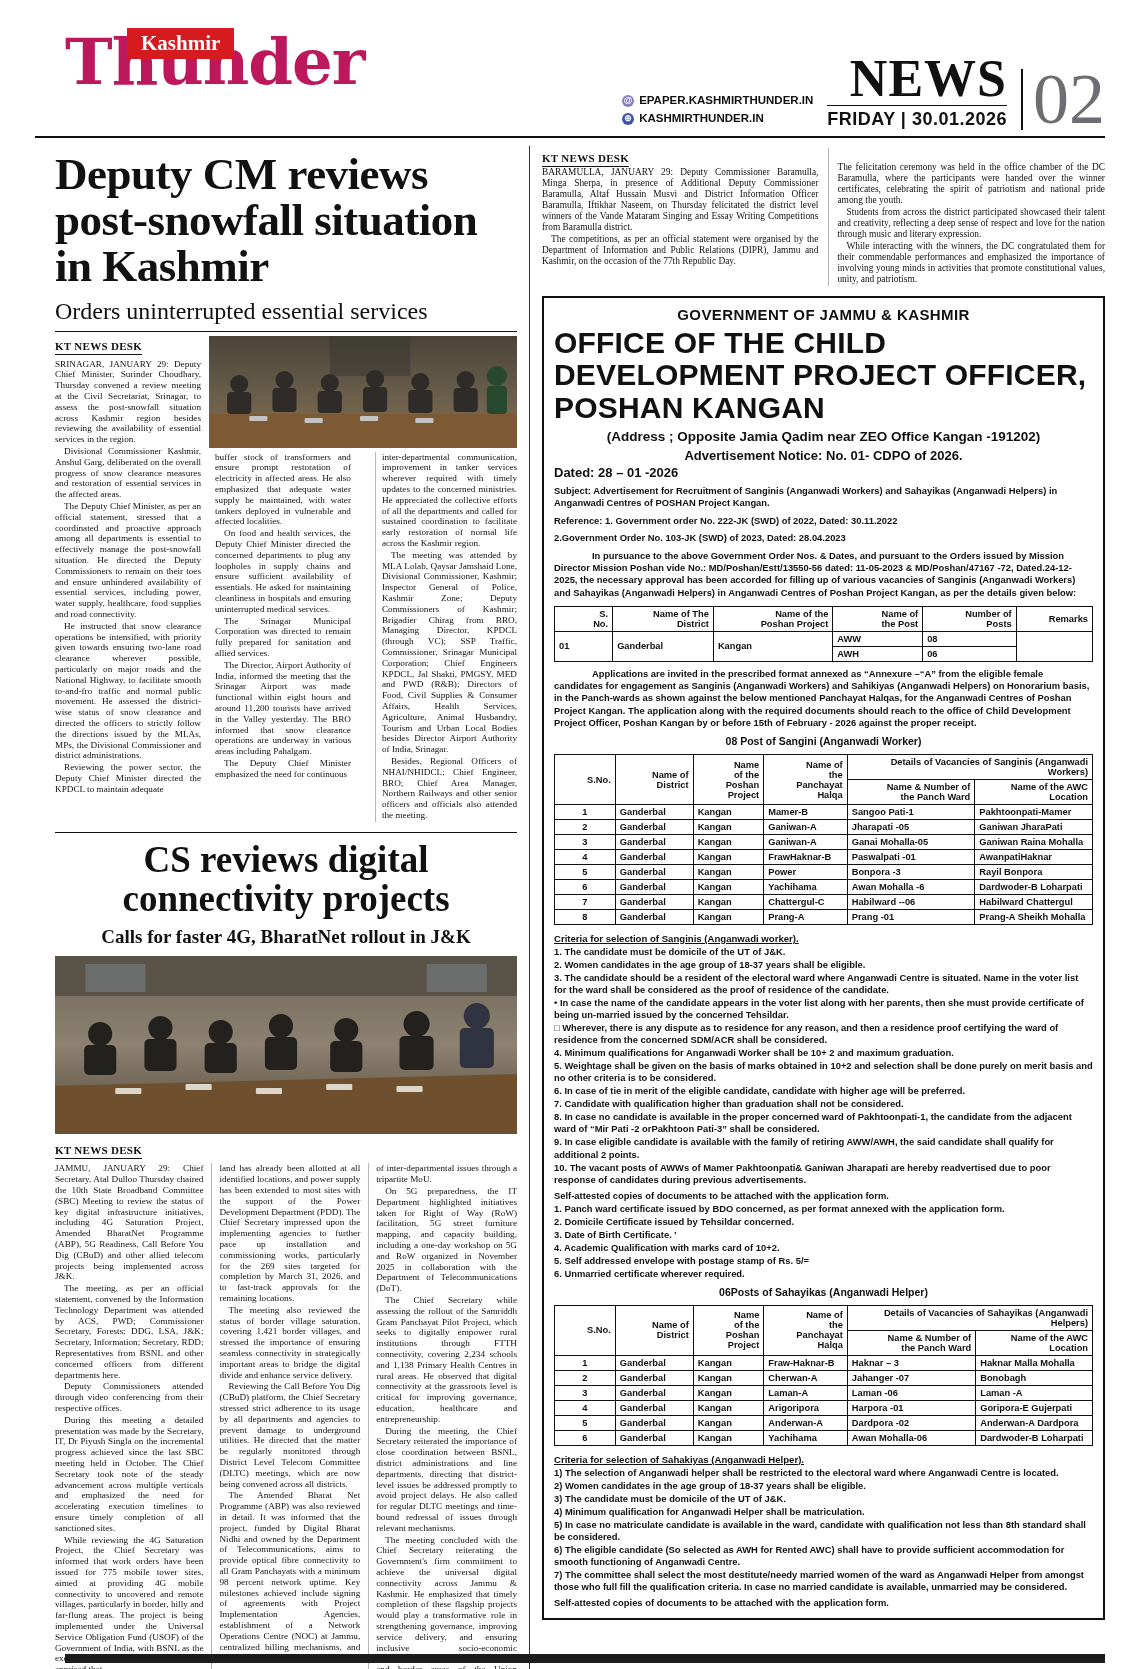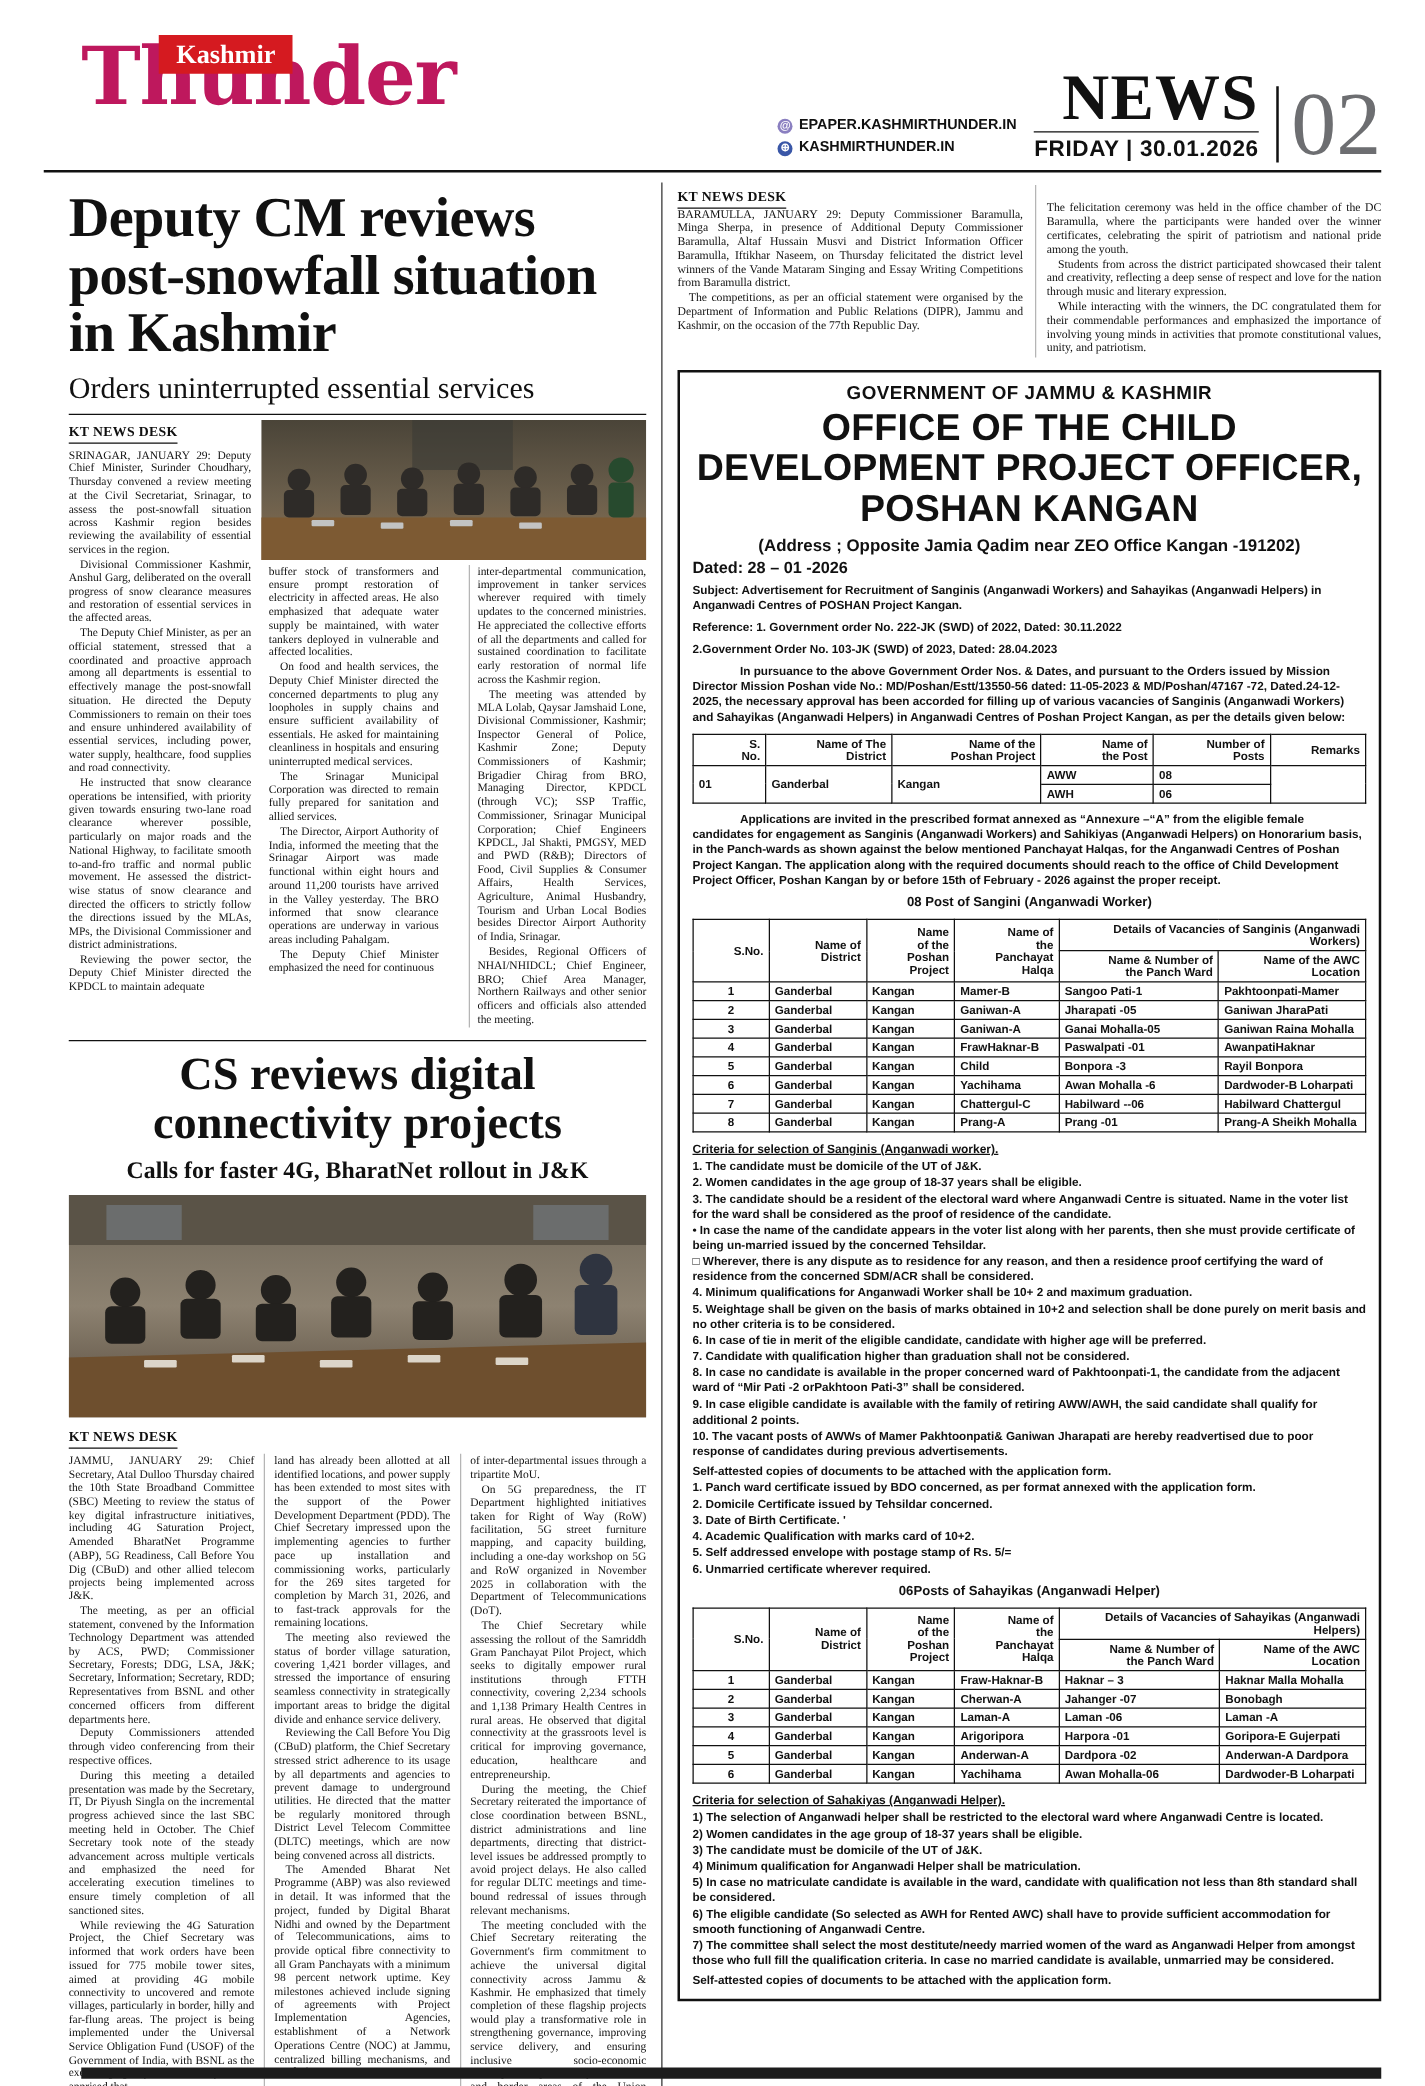--- a/index.html
+++ b/index.html
@@ -66,21 +66,21 @@
   
   .dc-headline { text-align:center; font-size:28px; font-weight:700; line-height:1.1; margin-top:4px; }
   .dc-body { display:flex; gap:10px; margin-top:2px; }
   .dc-body .col { width:50%; }
   .dc-body .col + .col { border-left:1px solid #b5b5b5; padding-left:8px; padding-top:14px; }
   .dc-body p { font-size:9.4px; line-height:11px; }
 
   
   .notice { border:2.5px solid #111; margin-top:10px; padding:8px 10px 10px 10px; font-family:"Liberation Sans", sans-serif; font-weight:700; color:#111; }
   .n-govt { text-align:center; font-size:15px; letter-spacing:0.4px; }
-  .n-office { text-align:center; font-size:30px; font-weight:900; line-height:1.08; letter-spacing:0.2px; margin-top:4px; }
+  .n-office { text-align:left; font-size:30px; font-weight:900; line-height:1.08; letter-spacing:0.2px; margin-top:4px; }
   .n-address { text-align:center; font-size:13.5px; margin-top:5px; }
   .n-advt { text-align:center; font-size:13px; margin-top:4px; }
   .n-dated { text-align:left; font-size:13px; margin-top:2px; }
   .n-block { font-size:9.4px; line-height:1.3; margin-top:5px; }
   .n-pursuance { font-size:9.4px; line-height:1.3; margin-top:6px; text-indent:38px; }
   .n-apps { font-size:9.4px; line-height:1.3; margin-top:6px; text-indent:38px; }
 
   table.n-table { width:100%; border-collapse:collapse; margin-top:7px; }
   table.n-table th, table.n-table td { border:1px solid #111; font-size:9.3px; padding:2px 4px; font-weight:700; }
   table.n-table th { text-align:right;padding-left:32px; }
@@ -289,20 +289,21 @@
               <p>Students from across the district participated showcased their talent and creativity, reflecting a deep sense of respect and love for the nation through music and literary expression.</p>
               <p>While interacting with the winners, the DC congratulated them for their commendable performances and emphasized the importance of involving young minds in activities that promote constitutional values, unity, and patriotism.</p>
             </div>
         </div>
       </article>
 
       <div class="notice">
         <div class="n-govt" data-bind="notice.govt">GOVERNMENT OF JAMMU &amp; KASHMIR</div>
         <div class="n-office" data-bind="notice.office">OFFICE OF THE CHILD DEVELOPMENT PROJECT OFFICER, POSHAN KANGAN</div>
         <div class="n-address" data-bind="notice.address">(Address ; Opposite Jamia Qadim near ZEO Office Kangan -191202)</div>
+        <div class="n-advt" data-bind="notice.advt">Advertisement Notice: No.  01- CDPO of 2026.</div>
         <div class="n-dated" data-bind="notice.dated">Dated:  28 – 01 -2026</div>
         <div class="n-block" data-bind="notice.subject">Subject: Advertisement for Recruitment of Sanginis (Anganwadi Workers) and Sahayikas (Anganwadi Helpers) in Anganwadi Centres of POSHAN Project Kangan.</div>
         <div class="n-block" data-bind="notice.ref1">Reference: 1. Government order No. 222-JK (SWD) of 2022, Dated: 30.11.2022</div>
         <div class="n-block" data-bind="notice.ref2">2.Government Order No. 103-JK (SWD) of 2023, Dated: 28.04.2023</div>
         <div class="n-pursuance" data-bind="notice.pursuance">In pursuance to the above Government Order Nos. &amp; Dates, and pursuant to the Orders issued by Mission Director Mission Poshan vide No.: MD/Poshan/Estt/13550-56 dated: 11-05-2023 &amp; MD/Poshan/47167 -72, Dated.24-12-2025, the necessary approval has been accorded for filling up of various vacancies of Sanginis (Anganwadi Workers) and Sahayikas (Anganwadi Helpers) in Anganwadi Centres of Poshan Project Kangan, as per the details given below:</div>
 
         <table class="n-table t1">
           <thead>
             <tr>
               <th data-bind="notice.summary_table.headers.0">S. No.</th>
@@ -376,21 +377,21 @@
                 <td>Ganderbal</td>
                 <td>Kangan</td>
                 <td>FrawHaknar-B</td>
                 <td>Paswalpati -01</td>
                 <td>AwanpatiHaknar</td>
               </tr>
               <tr>
                 <td>5</td>
                 <td>Ganderbal</td>
                 <td>Kangan</td>
-                <td>Child</td>
+                <td>Power</td>
                 <td>Bonpora -3</td>
                 <td>Rayil Bonpora</td>
               </tr>
               <tr>
                 <td>6</td>
                 <td>Ganderbal</td>
                 <td>Kangan</td>
                 <td>Yachihama</td>
                 <td>Awan Mohalla -6</td>
                 <td>Dardwoder-B Loharpati</td>

